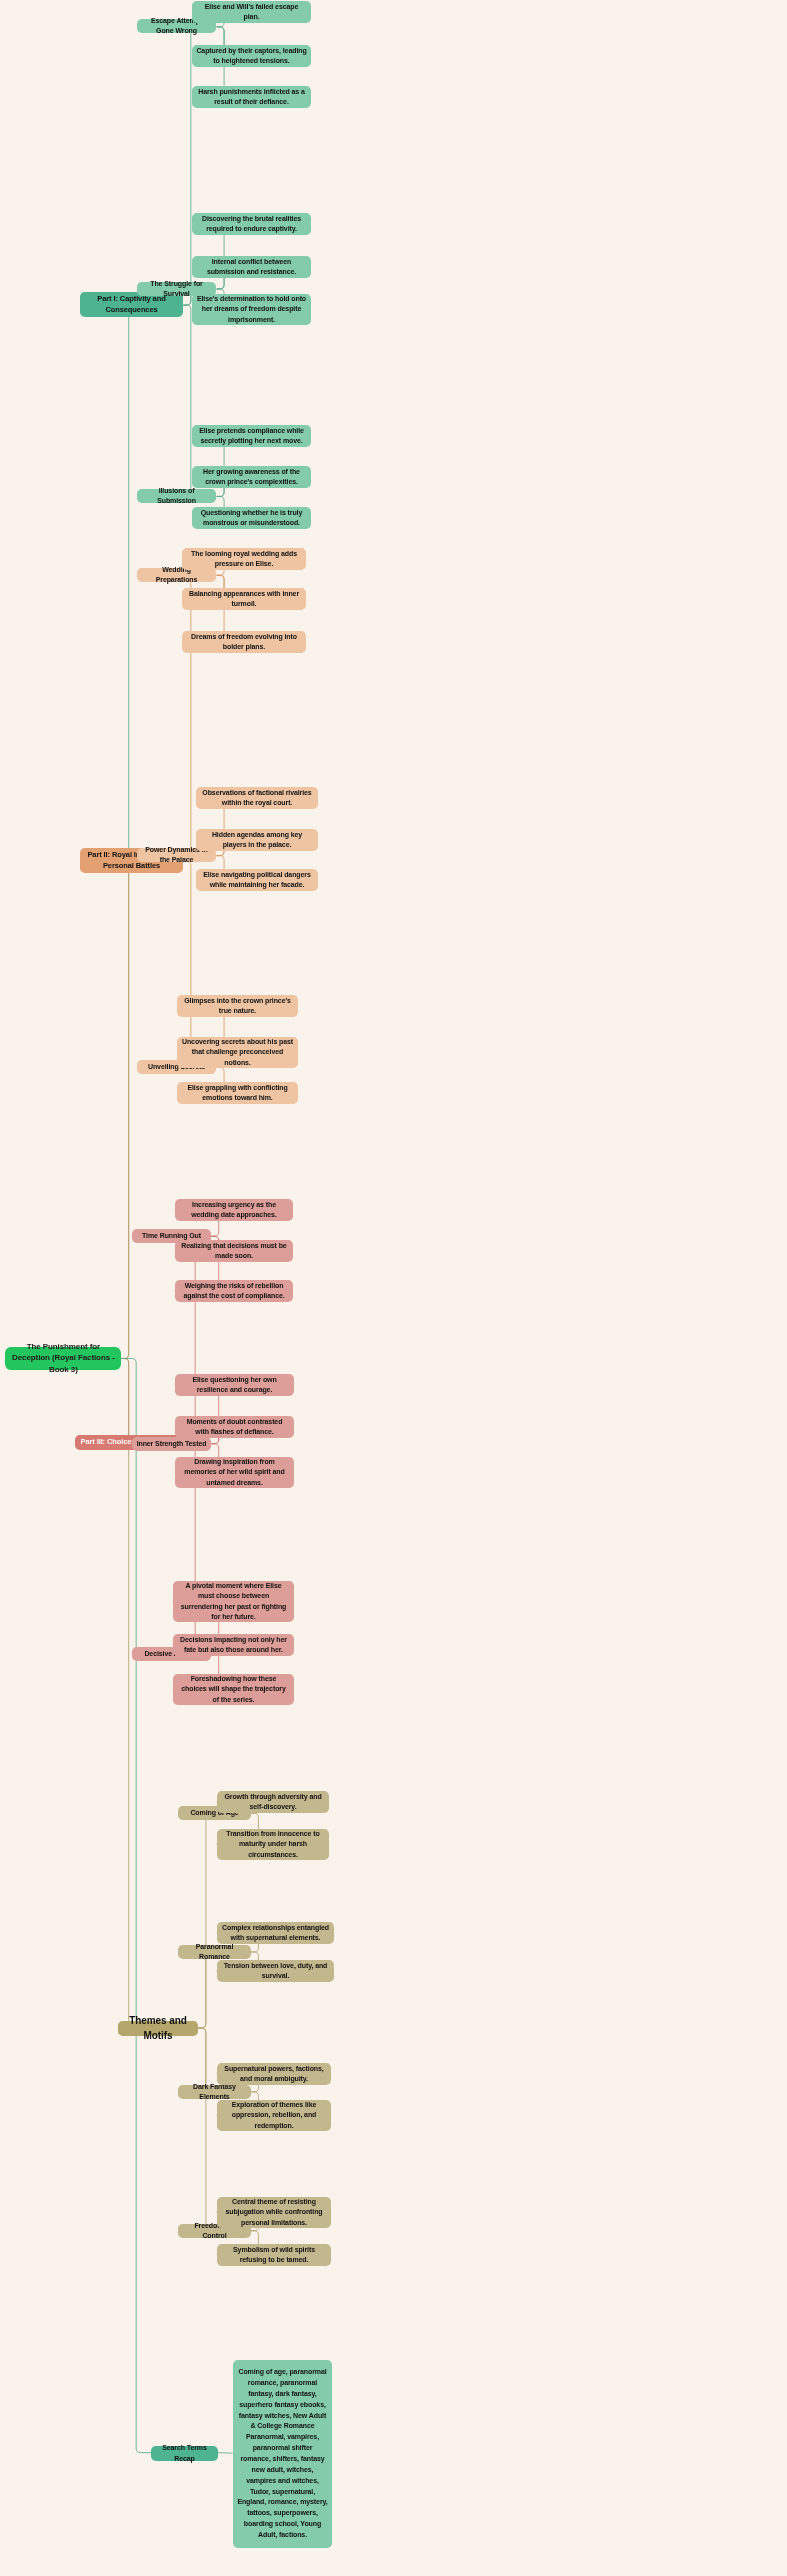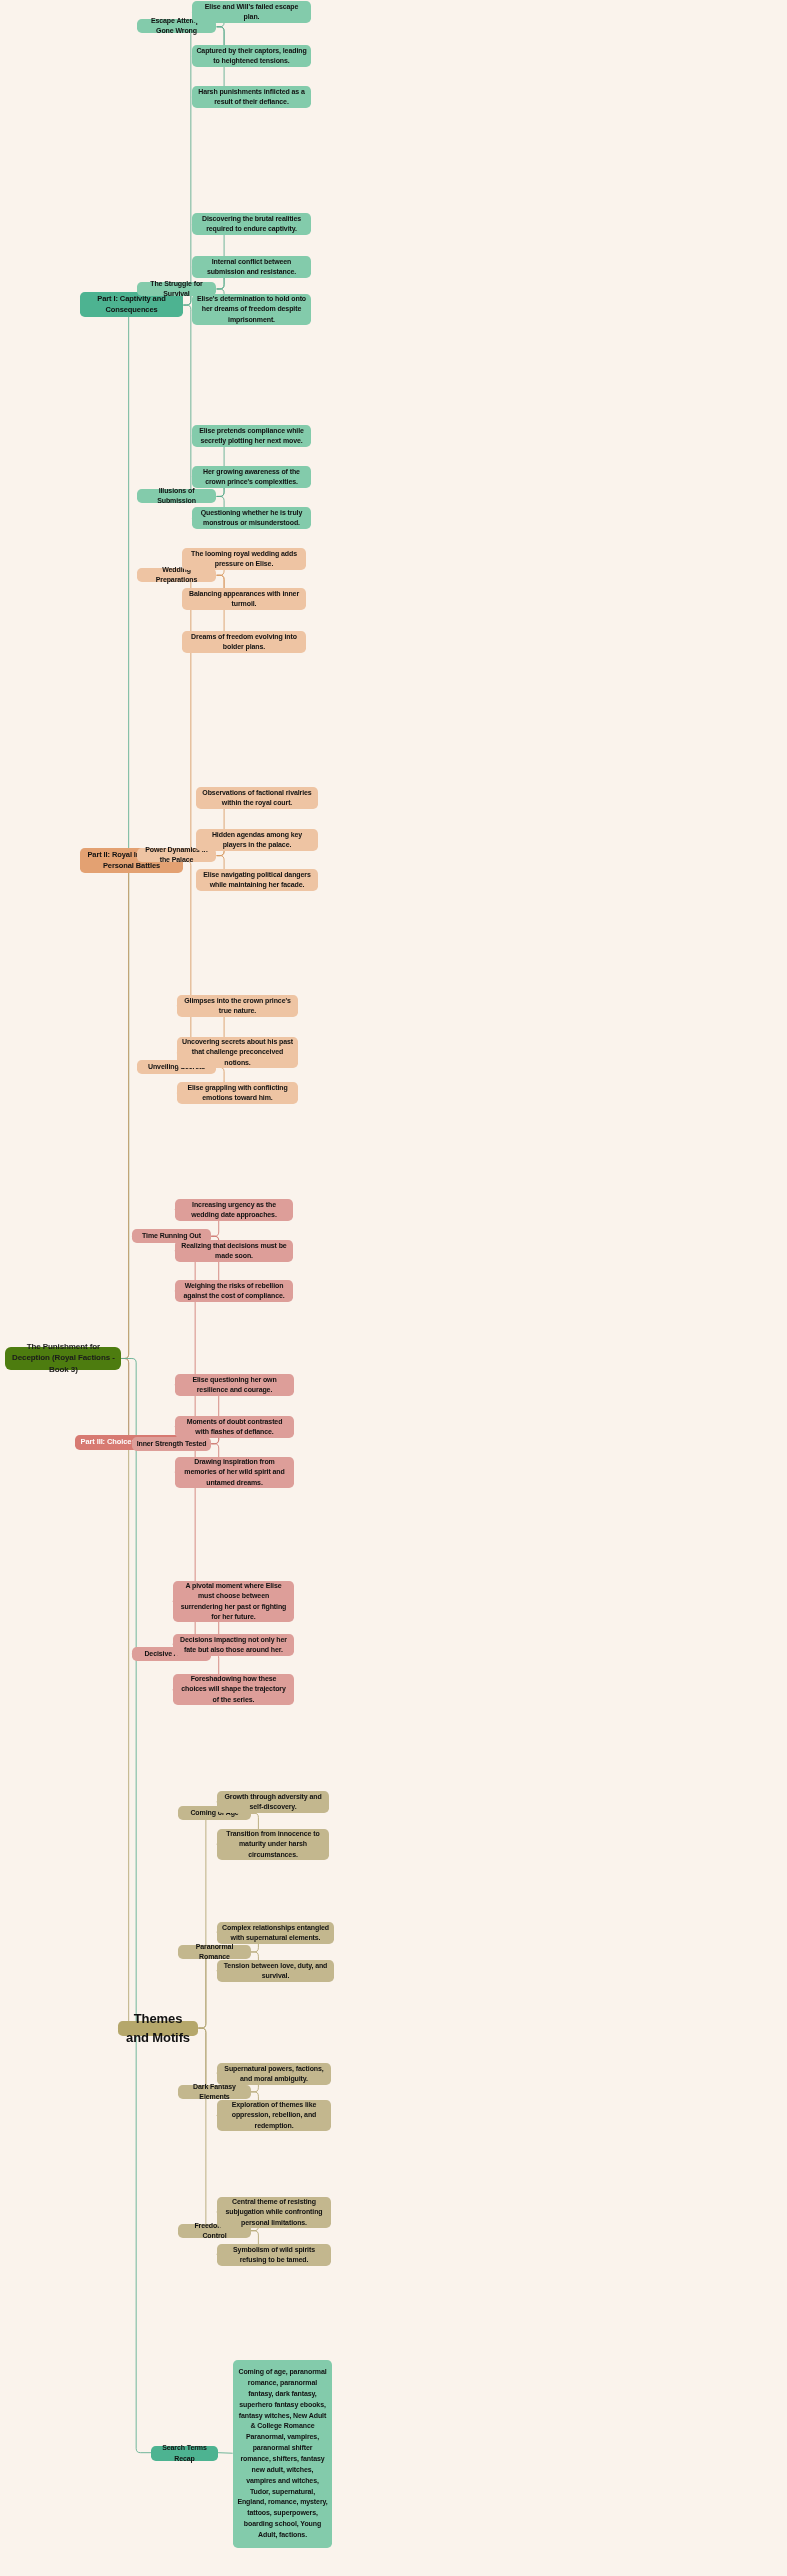--- a/index.html
+++ b/index.html
@@ -31,39 +31,39 @@
     text-align:center;
     border-radius:4.8px;
     padding:2.1px 4.3px;
     line-height:1.45;
     letter-spacing:-0.1px;
   }
   .node span{display:block;width:100%;font-weight:bold;}
 
   
   .n-root{
-    background:#4d7c0f;
+    background:#22c55e;
     color:#1b1b1b;
     font-size:8px;
     border-radius:5.9px;
   }
   
   .n-green-1{background:#4db391;color:#111;font-size:7.5px;}
   .n-green-2{background:#83cbab;color:#111;font-size:7px;}
   .n-green-3{background:#83cbab;color:#111;font-size:7px;}
   
   .n-orange-1{background:#e3a172;color:#111;font-size:7.5px;}
   .n-orange-2{background:#eec4a3;color:#111;font-size:7px;}
   .n-orange-3{background:#eec4a3;color:#111;font-size:7px;}
   
   .n-red-1{background:#d77a72;color:#fdfdfd;font-size:7.5px;}
   .n-red-2{background:#dd9e99;color:#111;font-size:7px;}
   .n-red-3{background:#dd9e99;color:#111;font-size:7px;}
   
-  .n-khaki-1{background:#b5a76b;color:#111;font-size:13px;}
+  .n-khaki-1{background:#b5a76b;color:#111;font-size:10px;}
   .n-khaki-2{background:#c3b78e;color:#111;font-size:7px;}
   .n-khaki-3{background:#c3b78e;color:#111;font-size:7px;}
   
   .n-recap-1{background:#4db391;color:#111;font-size:7px;}
   .n-recap-2{background:#83cbab;color:#111;font-size:7px;}
 </style>
 </head>
 <body>
 
 <div id="canvas">

